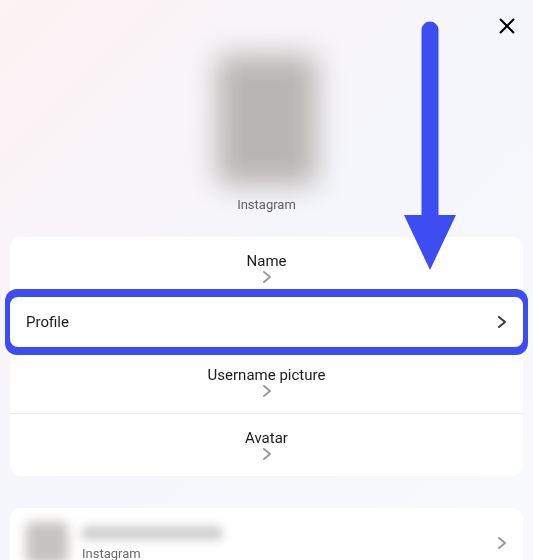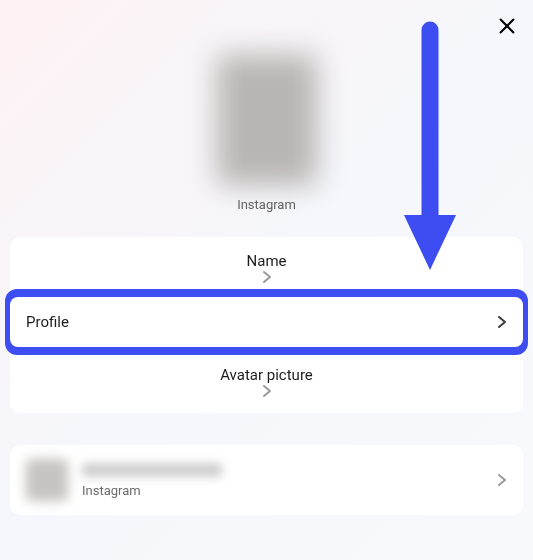--- a/index.html
+++ b/index.html
@@ -152,21 +152,29 @@
   <div class="row">
     <span>Name</span>
     <span class="chev">
       <svg viewBox="0 0 10 14" fill="none" stroke="#9a9a9a" stroke-width="2" stroke-linecap="round" stroke-linejoin="round">
           <polyline points="2,2 8,7 2,12"></polyline>
         </svg>
     </span>
   </div>
   <div class="spacer-row"></div>
   <div class="row">
-    <span>Avatar picture</span>
+    <span>Username picture</span>
+    <span class="chev">
+      <svg viewBox="0 0 10 14" fill="none" stroke="#9a9a9a" stroke-width="2" stroke-linecap="round" stroke-linejoin="round">
+          <polyline points="2,2 8,7 2,12"></polyline>
+        </svg>
+    </span>
+  </div>
+  <div class="row">
+    <span>Avatar</span>
     <span class="chev">
       <svg viewBox="0 0 10 14" fill="none" stroke="#9a9a9a" stroke-width="2" stroke-linecap="round" stroke-linejoin="round">
           <polyline points="2,2 8,7 2,12"></polyline>
         </svg>
     </span>
   </div>
 </div>
 
 <div class="highlight-box">
   <div class="highlight-inner">

